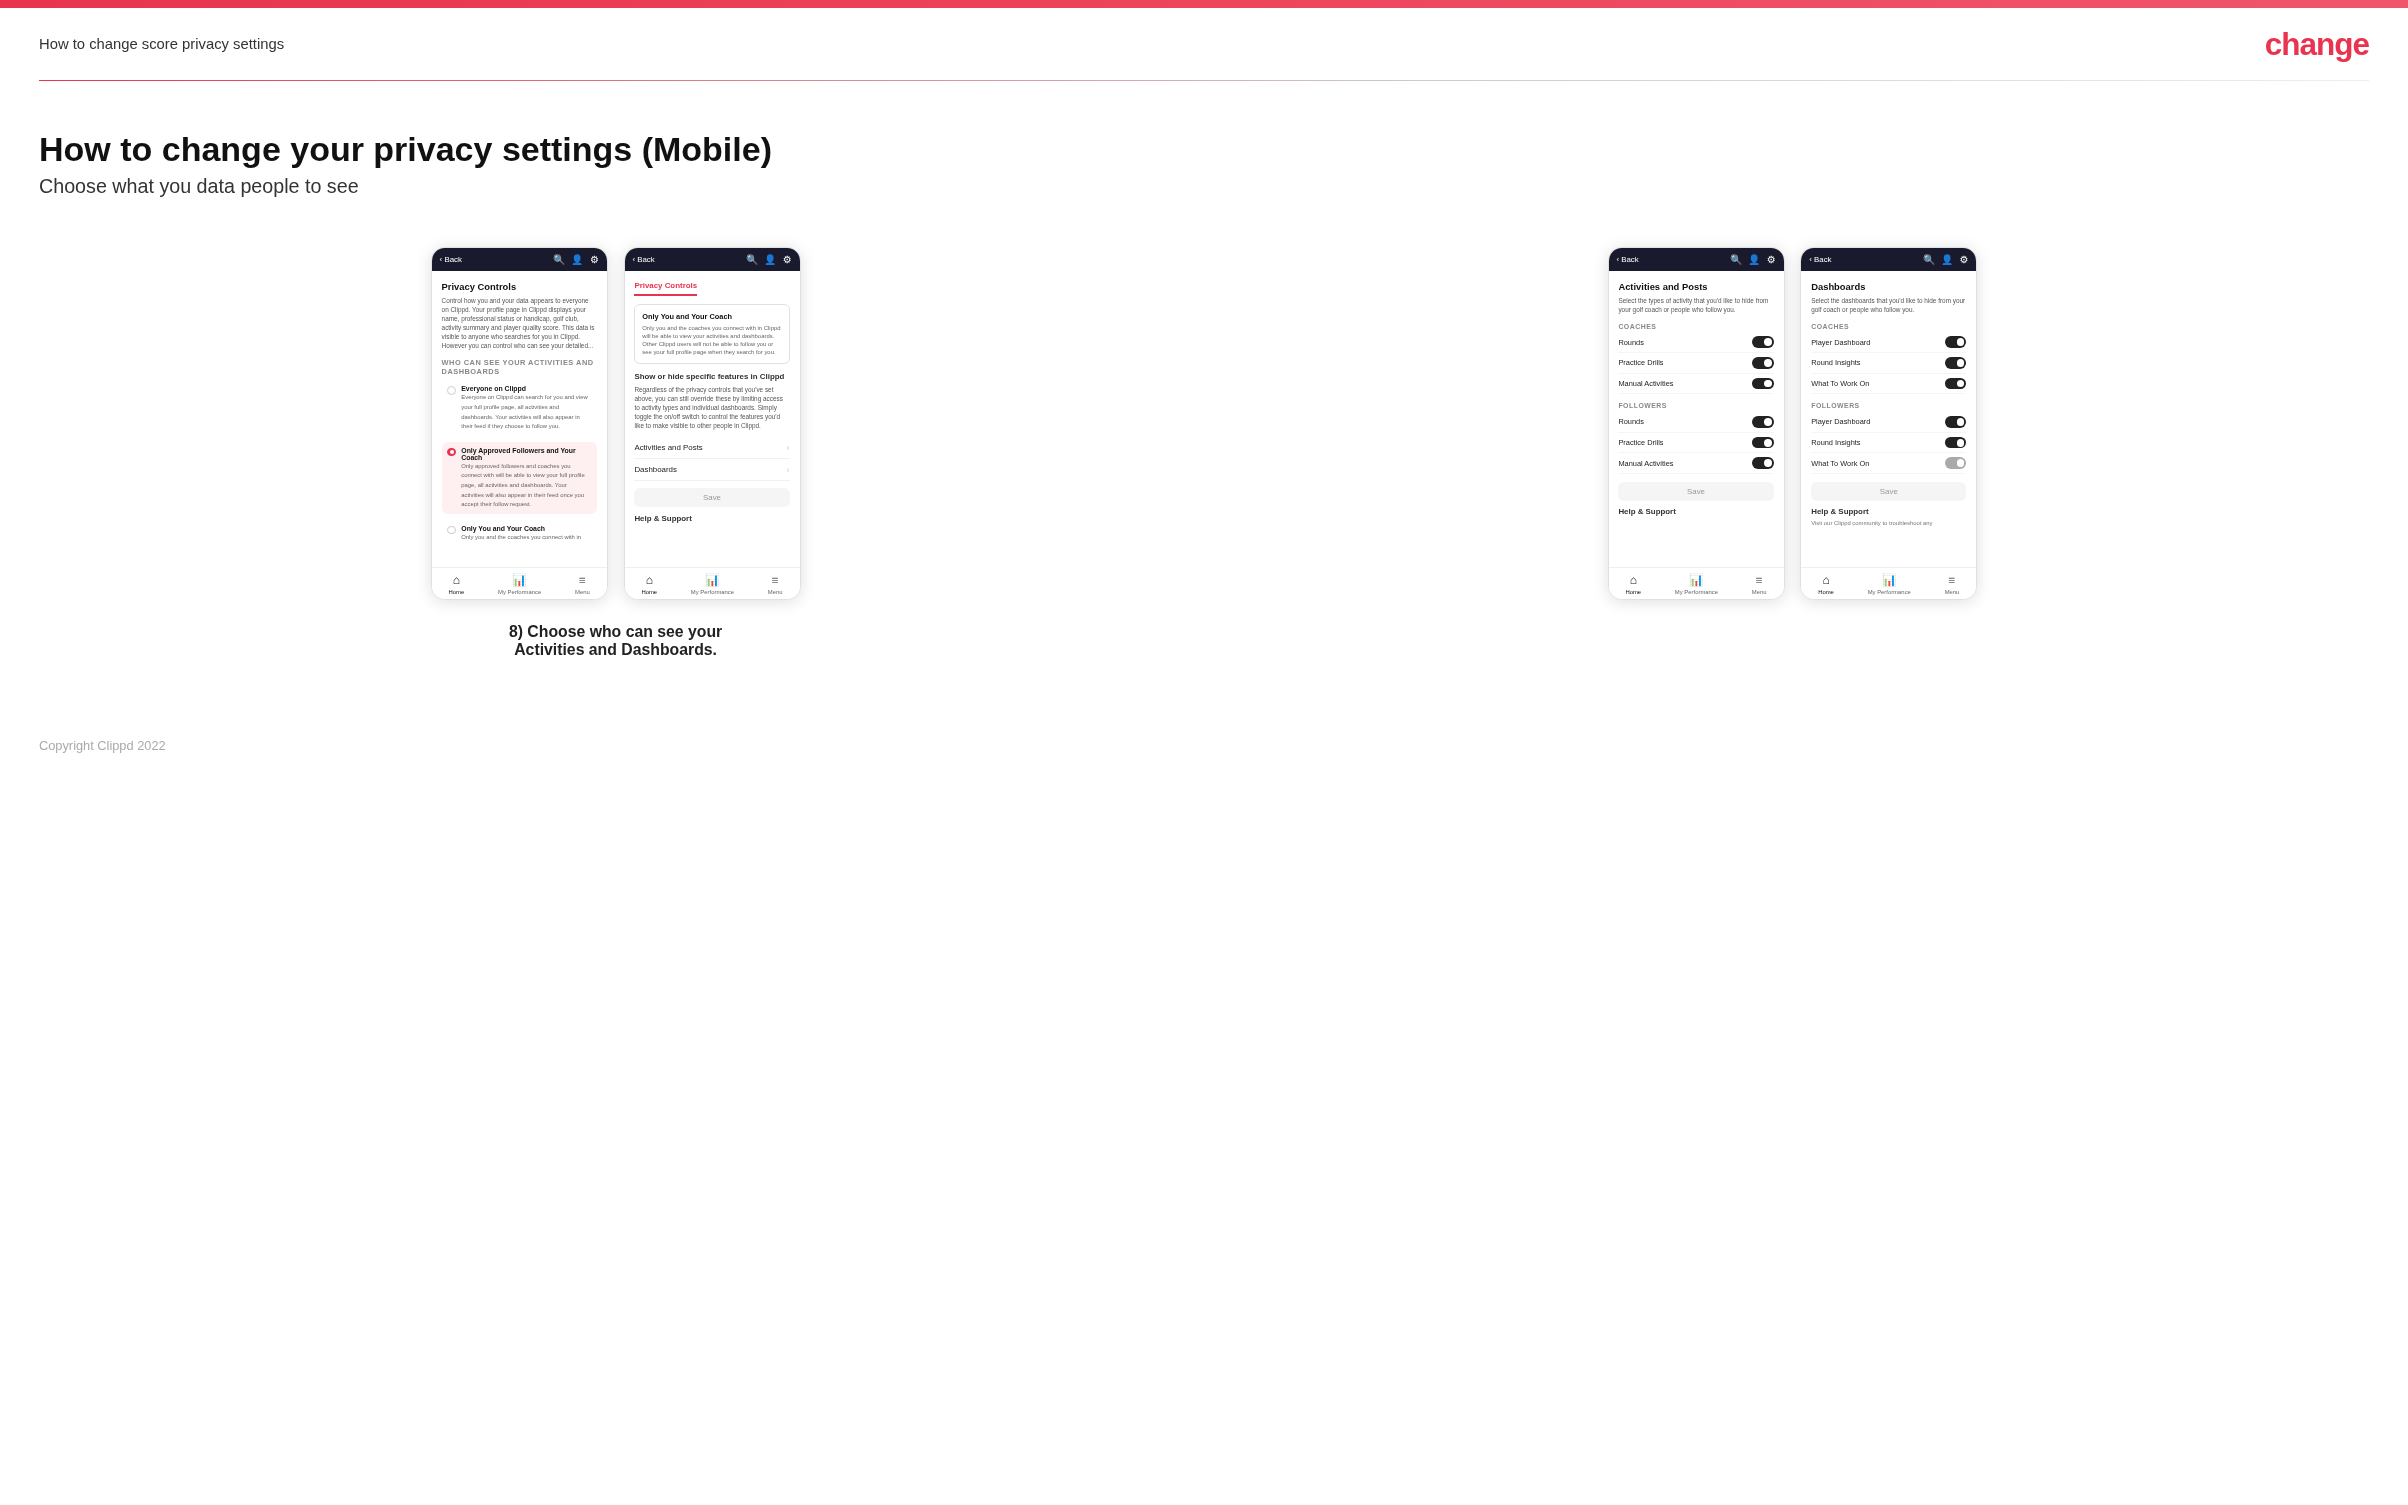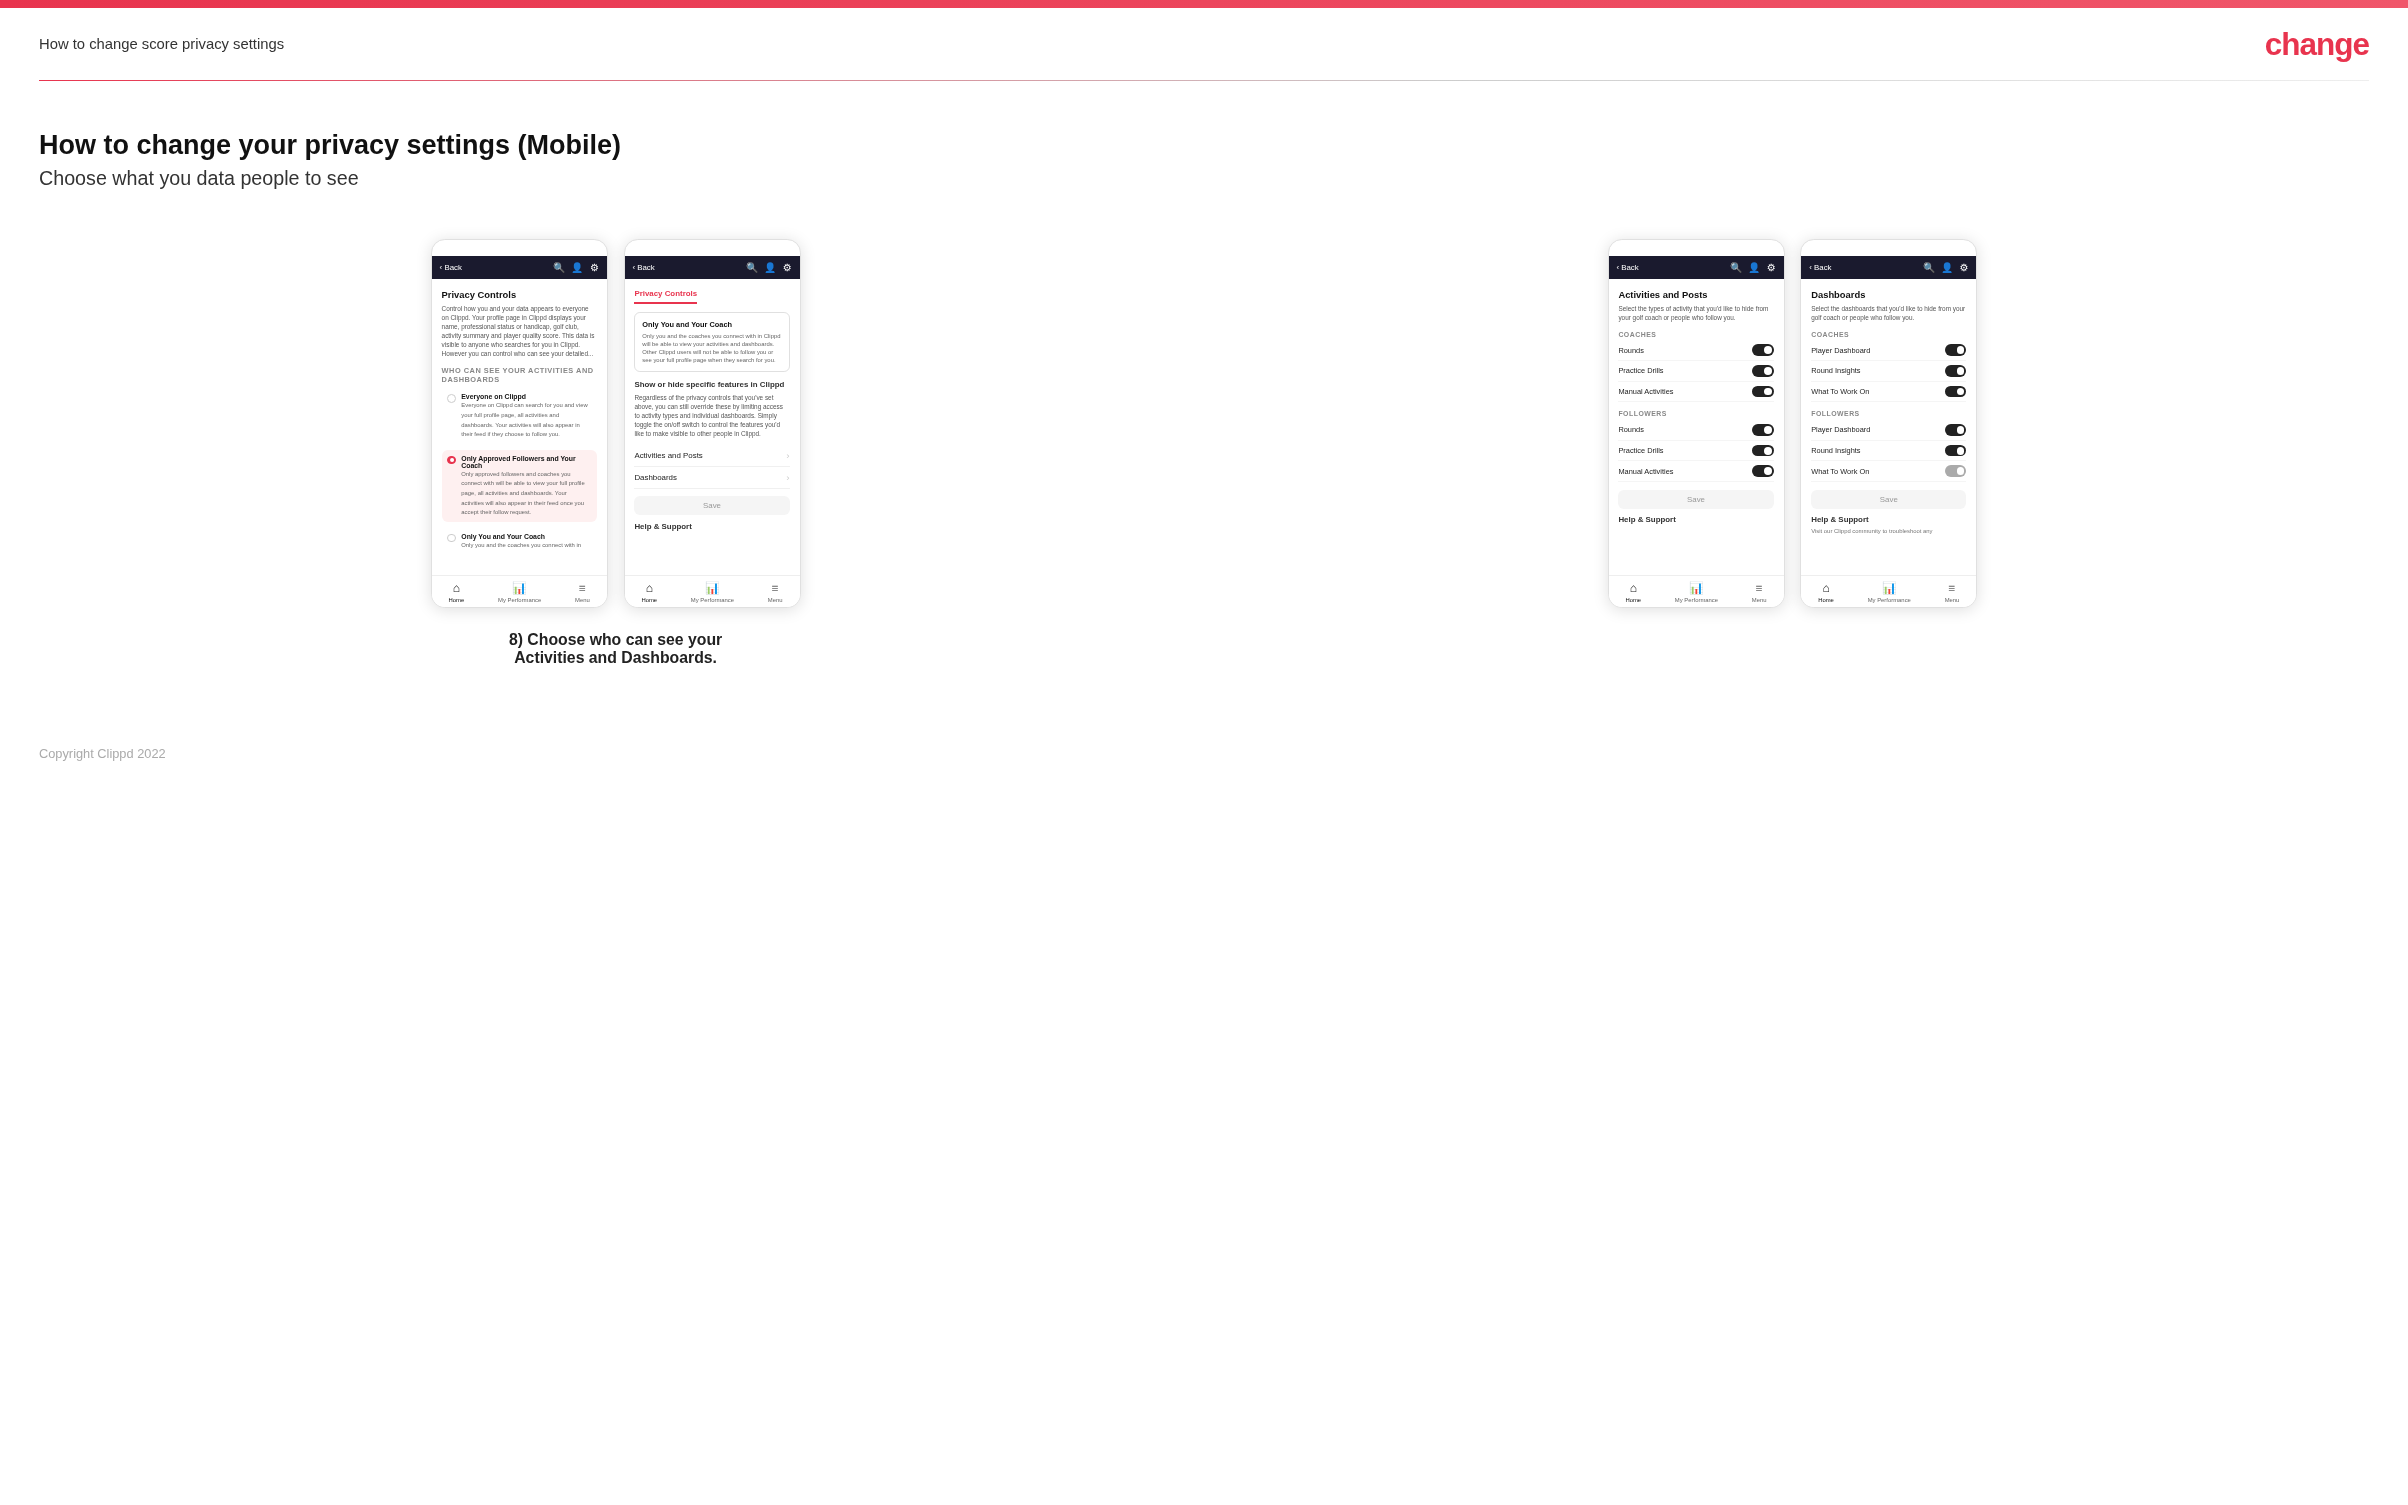--- a/index.html
+++ b/index.html
@@ -33,21 +33,21 @@
       height: 1px;
       background: linear-gradient(to right, #e8344e, #ccc 60%, #eee);
       margin: 0 39px;
     }
 
     .content {
       padding: 49px 39px 59px;
     }
 
     .page-heading {
-      font-size: 27px;
+      font-size: 34px;
       font-weight: 800;
       color: #111;
       margin-bottom: 5.9px;
     }
 
     .page-subheading {
       font-size: 19.7px;
       color: #333;
       margin-bottom: 49px;
     }
@@ -81,21 +81,20 @@
     }
 
     .phone-nav {
       background: #1a1a2e;
       display: flex;
       align-items: center;
       justify-content: space-between;
       padding: 5.9px 7.9px;
       color: #fff;
       font-size: 7.9px;
-      margin-top: 16px;
     }
 
     .phone-nav-back {
       display: flex;
       align-items: center;
       gap: 2px;
       font-size: 7.9px;
       color: #fff;
     }
 

